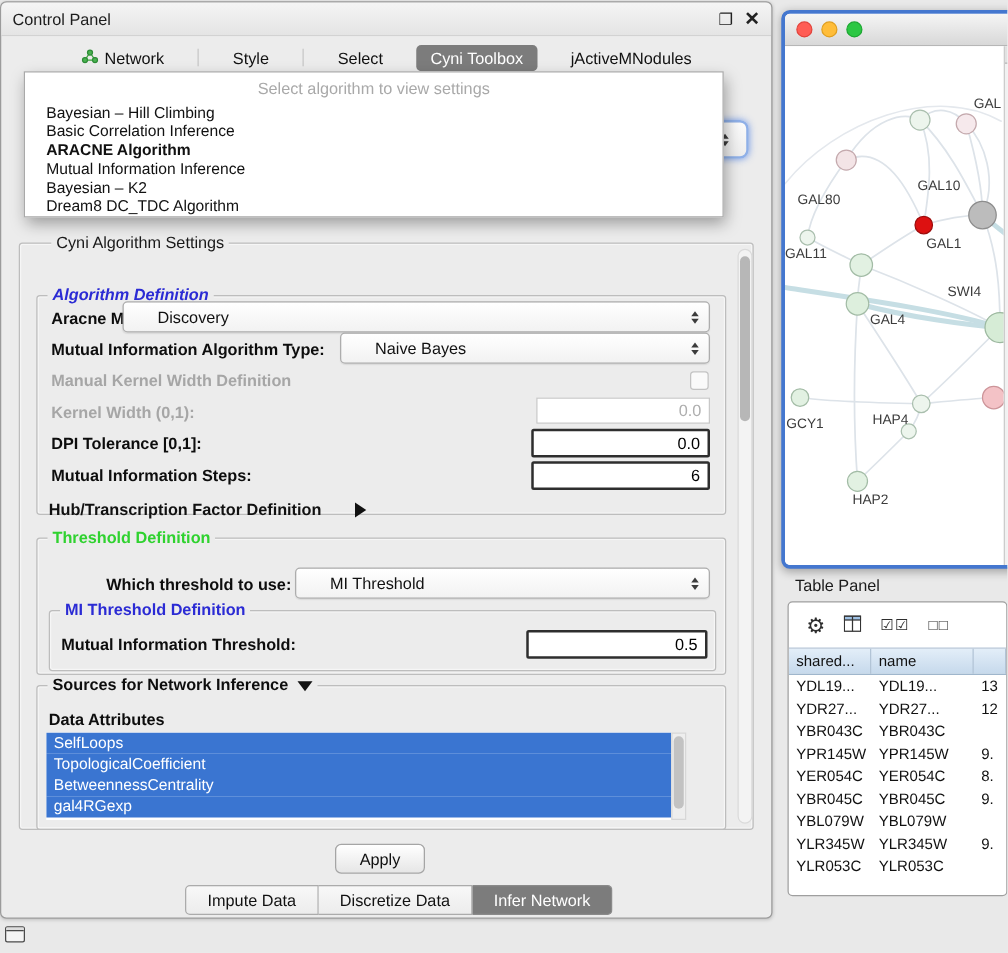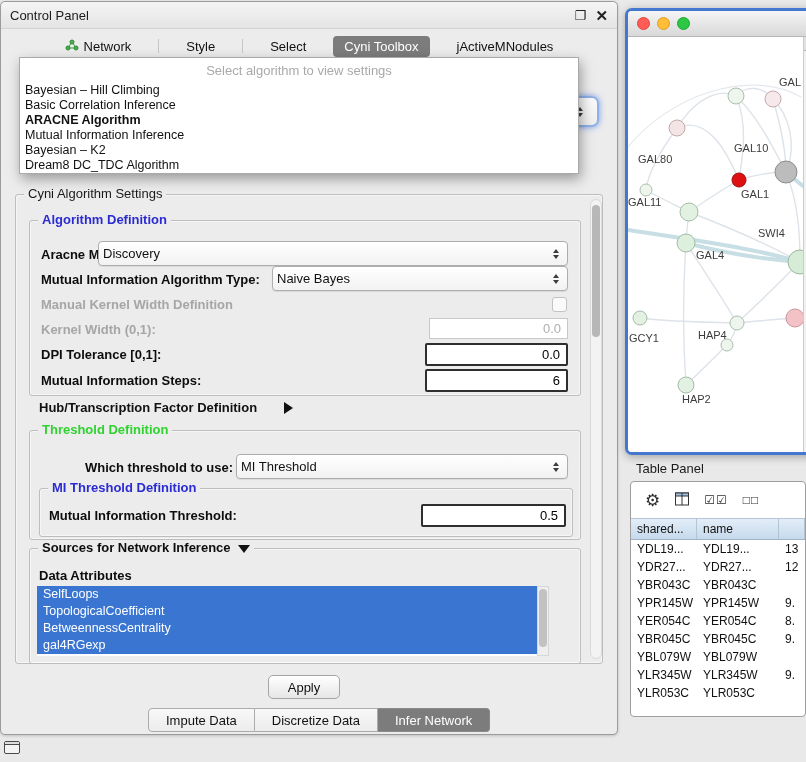--- a/index.html
+++ b/index.html
@@ -31,39 +31,39 @@
   .combo-focus-btn { position:absolute; left:560px; top:94px; width:38px; height:31px;
             background:linear-gradient(#fbfbfb,#ededed); border:2px solid #8fb0e8; border-radius:7px;
             box-shadow:0 0 6px rgba(95,140,230,.85); z-index:1;
             display:flex; flex-direction:column; align-items:center; justify-content:center; gap:2px; }
 
   
   .popup { position:absolute; left:18px; top:55px; width:560px; height:117px;
             background:#fff; border:1px solid #a9a9a9; box-shadow:2px 5px 12px rgba(0,0,0,.35); z-index:2; }
   .popup-placeholder { height:25px; display:flex; align-items:center; justify-content:center;
             color:#a9a9a9; font-size:13px; }
-  .popup-item { height:15px; line-height:15px; padding-left:5px; font-size:12.5px; white-space:nowrap; }
+  .popup-item { height:15px; line-height:15px; padding-left:17px; font-size:12.5px; white-space:nowrap; }
   .popup-item.bold { font-weight:bold; }
 
   
   .fs { position:absolute; border:1px solid #bdbdbd; border-radius:3px;
         box-shadow:inset 0 0 0 1px rgba(255,255,255,.55); }
   .fs-title { position:absolute; top:-9px; left:8px; background:#ececec; padding:0 4px;
         font-size:13px; white-space:nowrap; }
   .fs-title.blue  { color:var(--title-blue,#2b2bd4); font-weight:bold; }
   .fs-title.green { color:var(--title-green,#2fd22f); font-weight:bold; }
-  .fs-title.plain { color:#1a1a1a; }
+  .fs-title.plain { color:#1a1a1a;margin-left:17px; }
   .fs-title.boldblack { color:#0d0d0d; font-weight:bold; }
 
   .lbl { position:absolute; font-size:13px; font-weight:bold; color:#0d0d0d; white-space:nowrap; }
   .lbl.disabled { color:#a6a6a6; }
 
   .combo { position:absolute; background:linear-gradient(#ffffff,#f2f2f2);
            border:1px solid #adadad; border-radius:4px; display:flex; align-items:center;
-           padding-left:4px; font-size:13px; box-shadow:0 1px 1px rgba(0,0,0,.08); }
+           padding-left:27px; font-size:13px; box-shadow:0 1px 1px rgba(0,0,0,.08); }
   .combo .cval { flex:1; white-space:nowrap; overflow:hidden; }
   .stepper { width:15px; display:flex; flex-direction:column; align-items:center;
              justify-content:center; gap:2px; margin-right:4px; }
   .arr-up   { width:0; height:0; border-left:3.5px solid transparent; border-right:3.5px solid transparent; border-bottom:4.5px solid #3c3c3c; }
   .arr-down { width:0; height:0; border-left:3.5px solid transparent; border-right:3.5px solid transparent; border-top:4.5px solid #3c3c3c; }
 
   .checkbox { position:absolute; width:15px; height:15px; border:1px solid #c3c3c3;
               border-radius:3px; background:#fafafa; }
 
   .field { position:absolute; background:#fff; display:flex; align-items:center;
@@ -196,21 +196,21 @@
     </div>
 
     <div class="fs" style="left:14px; top:192px; width:588px; height:470px;">
       <span class="fs-title plain">Cyni Algorithm Settings</span>
     </div>
 
     <div class="scroll-v">
       <div class="thumb"></div>
     </div>
 
-    <div class="fs" style="left:28px; top:218px; width:552px; height:176px;">
+    <div class="fs" style="left:28px; top:234px; width:552px; height:176px;font-style:italic;">
       <span class="fs-title blue">Algorithm Definition</span>
     </div>
 
     <span class="lbl" style="left:40px; top:245px;">Aracne Mode:</span>
     <div class="combo" style="left:97px; top:239px; width:470px; height:25px;">
       <span class="cval">Discovery</span>
       <span class="stepper">
           <span class="arr-up"></span>
           <span class="arr-down"></span>
         </span>

